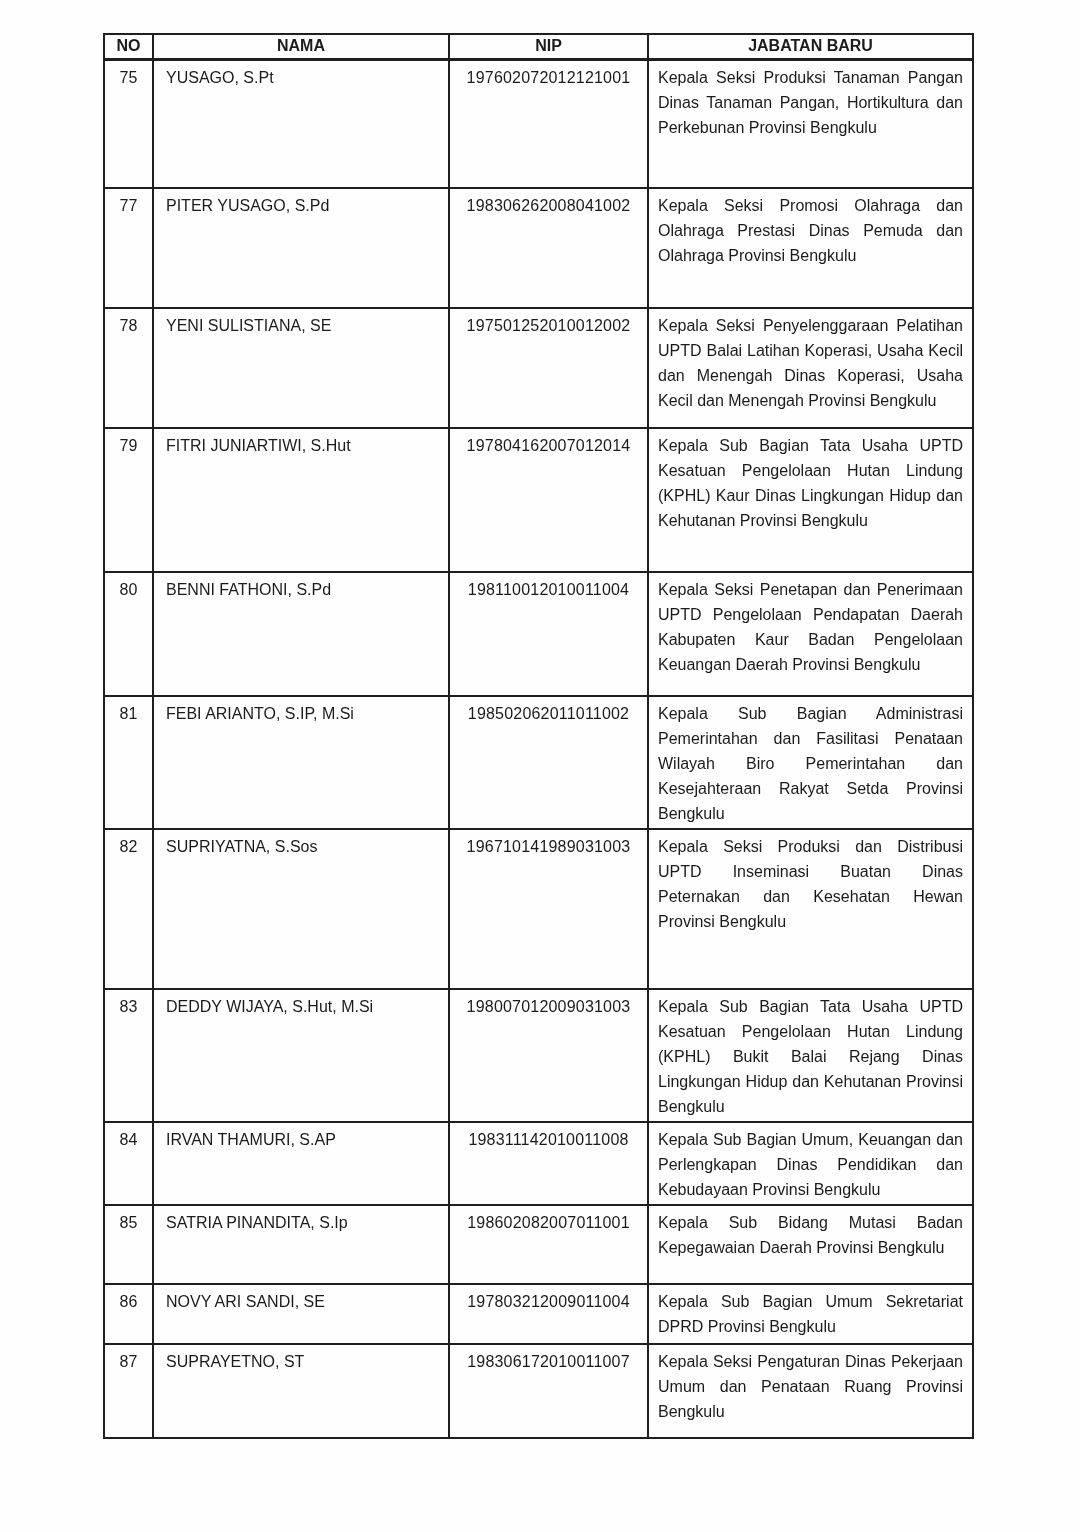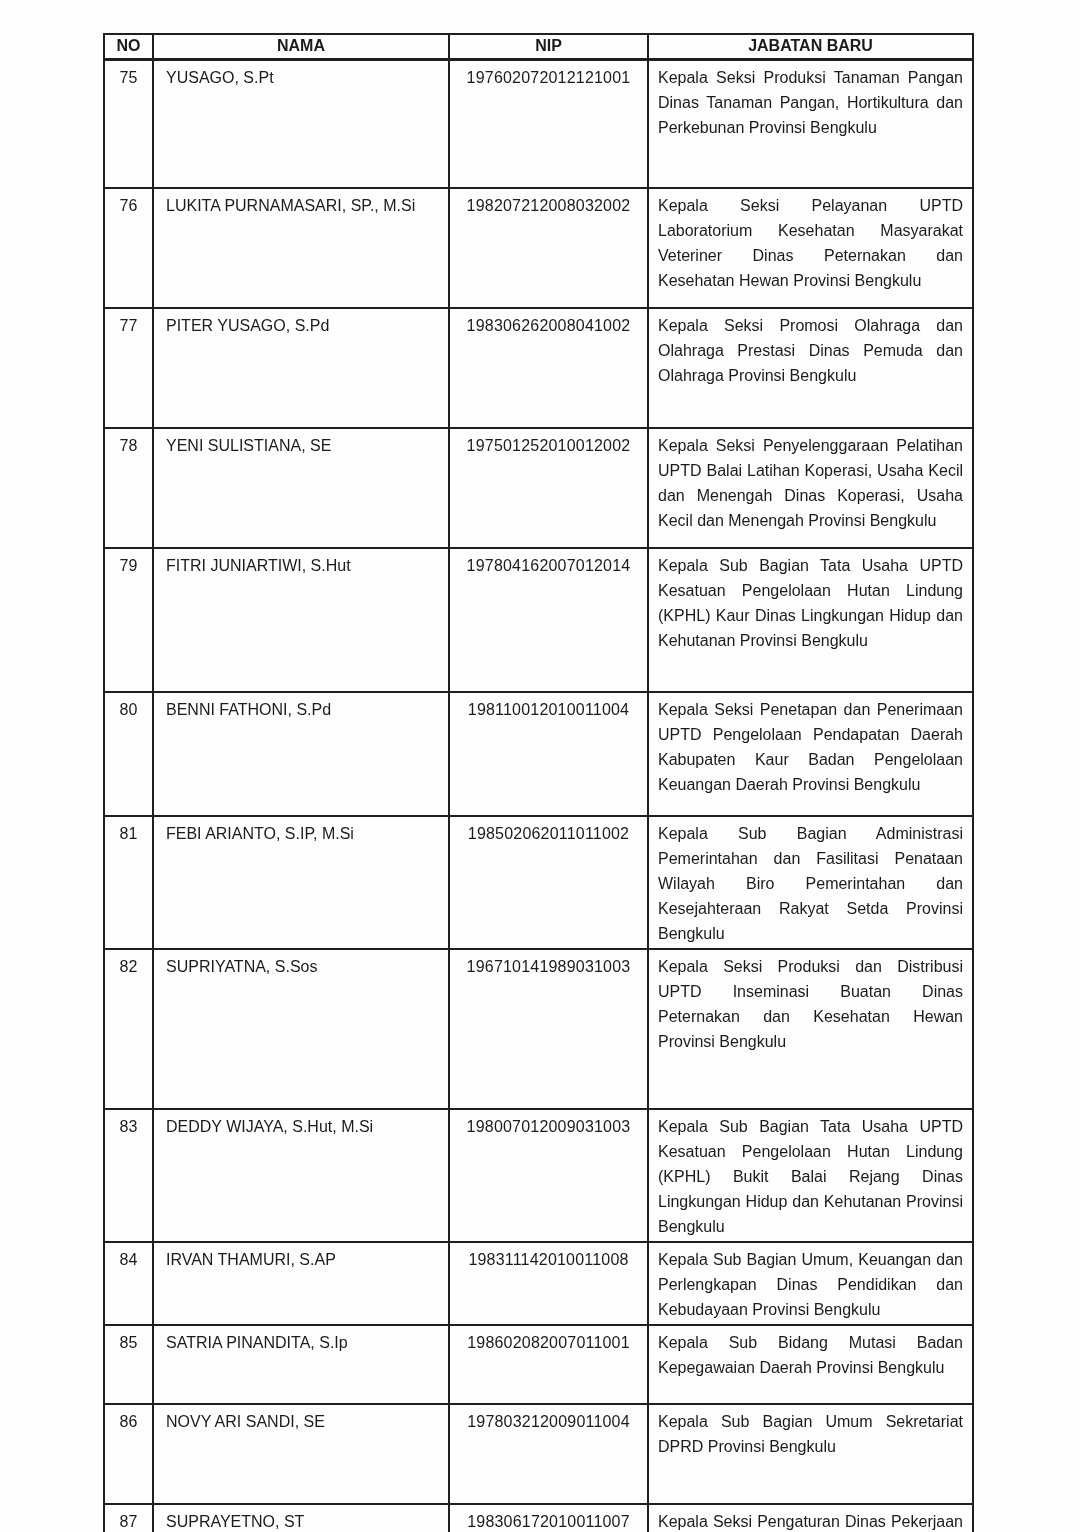--- a/index.html
+++ b/index.html
@@ -84,26 +84,20 @@
         <th>JABATAN BARU</th>
       </tr>
     </thead>
     <tbody>
         <tr style="height: 129px;">
       <td class="cell-no">75</td>
       <td class="cell-nama">YUSAGO, S.Pt</td>
       <td class="cell-nip">197602072012121001</td>
       <td class="cell-jab">Kepala Seksi Produksi Tanaman Pangan Dinas Tanaman Pangan, Hortikultura dan Perkebunan Provinsi Bengkulu</td>
     </tr>
-        <tr style="height: 120px;">
-      <td class="cell-no">76</td>
-      <td class="cell-nama">LUKITA PURNAMASARI, SP., M.Si</td>
-      <td class="cell-nip">198207212008032002</td>
-      <td class="cell-jab">Kepala Seksi Pelayanan UPTD Laboratorium Kesehatan Masyarakat Veteriner Dinas Peternakan dan Kesehatan Hewan Provinsi Bengkulu</td>
-    </tr>
         <tr style="height: 120px; padding-left: 31px;">
       <td class="cell-no">77</td>
       <td class="cell-nama">PITER YUSAGO, S.Pd</td>
       <td class="cell-nip">198306262008041002</td>
       <td class="cell-jab">Kepala Seksi Promosi Olahraga dan Olahraga Prestasi Dinas Pemuda dan Olahraga Provinsi Bengkulu</td>
     </tr>
         <tr style="height: 120px;">
       <td class="cell-no">78</td>
       <td class="cell-nama">YENI SULISTIANA, SE</td>
       <td class="cell-nip">197501252010012002</td>
@@ -144,21 +138,21 @@
       <td class="cell-nama">IRVAN THAMURI, S.AP</td>
       <td class="cell-nip">198311142010011008</td>
       <td class="cell-jab">Kepala Sub Bagian Umum, Keuangan dan Perlengkapan Dinas Pendidikan dan Kebudayaan Provinsi Bengkulu</td>
     </tr>
         <tr style="height: 79px;">
       <td class="cell-no">85</td>
       <td class="cell-nama">SATRIA PINANDITA, S.Ip</td>
       <td class="cell-nip">198602082007011001</td>
       <td class="cell-jab">Kepala Sub Bidang Mutasi Badan Kepegawaian Daerah Provinsi Bengkulu</td>
     </tr>
-        <tr style="height: 100px;">
+        <tr style="height: 60px;">
       <td class="cell-no">86</td>
       <td class="cell-nama">NOVY ARI SANDI, SE</td>
       <td class="cell-nip">197803212009011004</td>
       <td class="cell-jab">Kepala Sub Bagian Umum Sekretariat DPRD Provinsi Bengkulu</td>
     </tr>
         <tr style="height: 94px;">
       <td class="cell-no">87</td>
       <td class="cell-nama">SUPRAYETNO, ST</td>
       <td class="cell-nip">198306172010011007</td>
       <td class="cell-jab">Kepala Seksi Pengaturan Dinas Pekerjaan Umum dan Penataan Ruang Provinsi Bengkulu</td>

